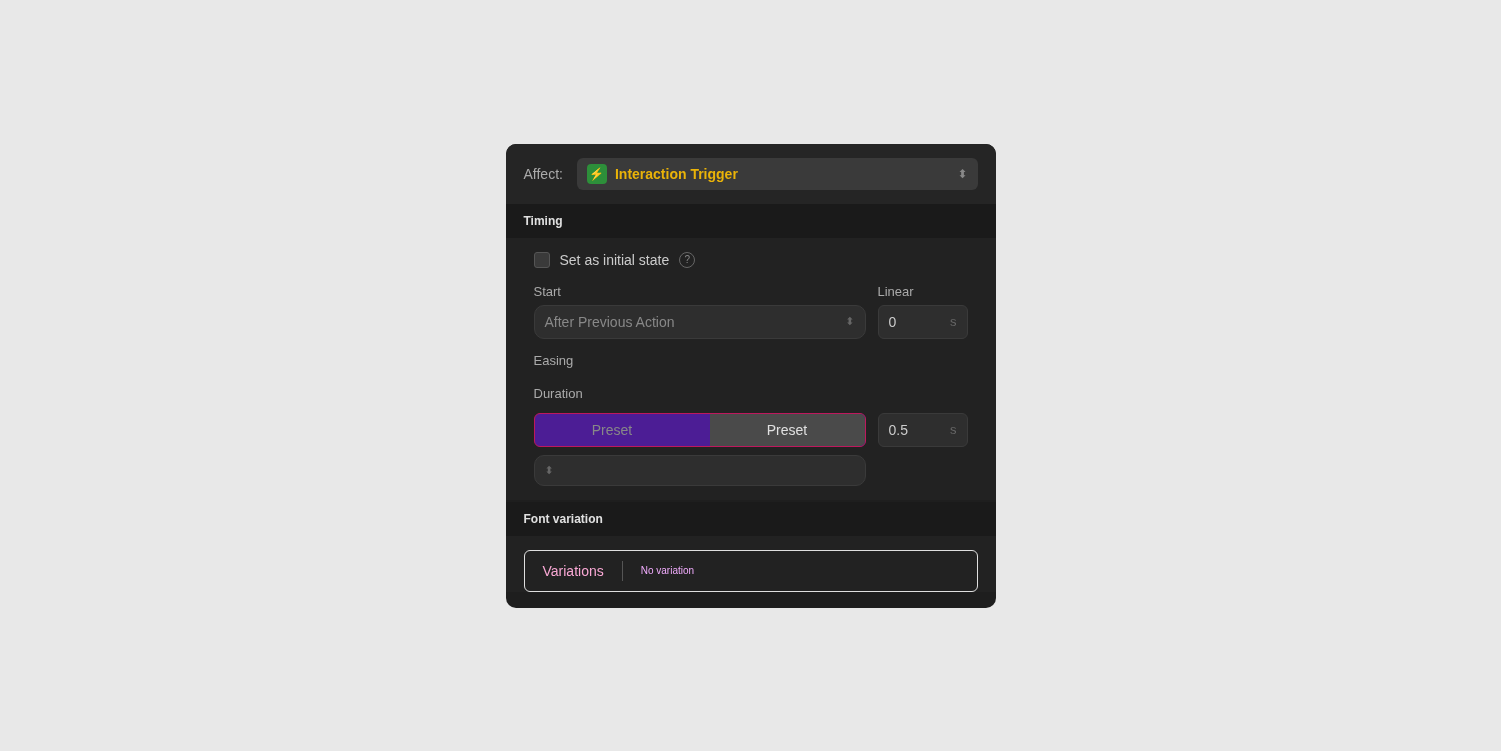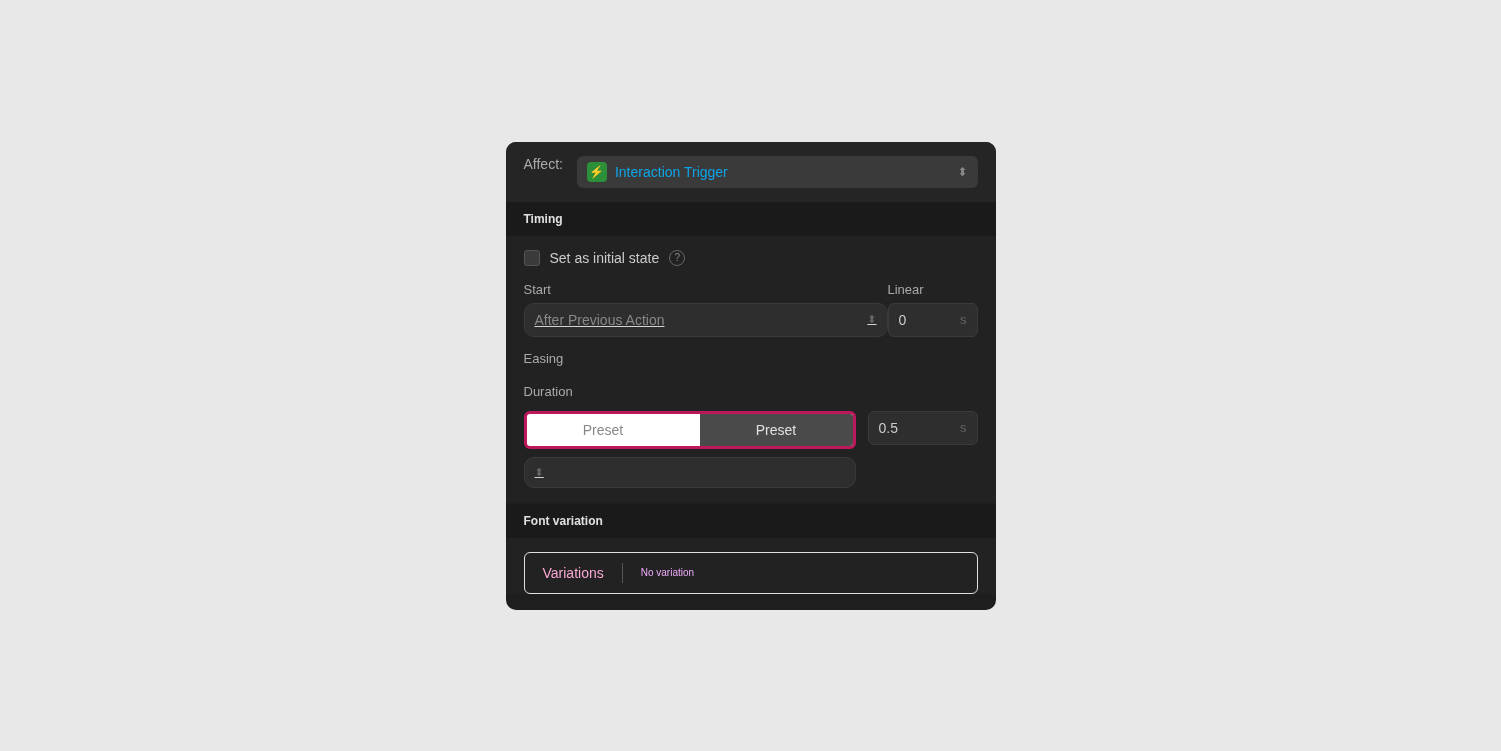--- a/index.html
+++ b/index.html
@@ -19,20 +19,21 @@
       border-radius: 10px;
       width: 490px;
       overflow: hidden;
       color: #d4d4d4;
       font-size: 14px;
     }
 
     
     .affect-row {
       display: flex;
+      align-items: center;
       padding: 14px 18px;
       background: #252525;
       gap: 14px;
     }
 
     .affect-label {
       color: #aaaaaa;
       font-size: 14px;
       white-space: nowrap;
     }
@@ -57,41 +58,42 @@
       display: flex;
       align-items: center;
       justify-content: center;
       font-size: 12px;
       color: #fff;
       flex-shrink: 0;
     }
 
     .affect-select-label {
       flex: 1;
-      color: #0ea5e9;
-      font-size: 14px;
+      color: #eab308;
+      font-size: 14px;
+      font-weight: bold;
     }
 
     .chevron-updown {
       color: #888;
       font-size: 12px;
     }
 
     
     .section-header {
       background: #1a1a1a;
       padding: 10px 18px;
       font-weight: 700;
       color: #e0e0e0;
       font-size: 12px;
     }
 
     
     .section-content {
-      padding: 14px 18px;
+      padding: 14px 28px;
       background: #222222;
     }
 
     
     .initial-state-row {
       display: flex;
       align-items: center;
       gap: 10px;
       margin-bottom: 16px;
     }
@@ -121,20 +123,21 @@
       justify-content: center;
       font-size: 10px;
       color: #888;
       cursor: pointer;
       flex-shrink: 0;
     }
 
     
     .row-label-pair {
       display: flex;
+      gap: 12px;
       margin-bottom: 8px;
     }
 
     .col-main {
       flex: 1;
     }
 
     .col-side {
       width: 90px;
     }
@@ -146,21 +149,20 @@
     }
 
     .select-field {
       display: flex;
       align-items: center;
       background: #2e2e2e;
       border-radius: 10px;
       padding: 8px 10px;
       cursor: pointer;
       border: 1px solid #3a3a3a;
-      text-decoration: underline;
     }
 
     .select-field-text {
       flex: 1;
       color: #888888;
       font-size: 14px;
     }
 
     .select-arrows {
       color: #666;
@@ -194,25 +196,25 @@
 
     .easing-labels-row {
       display: flex;
       gap: 12px;
       margin-bottom: 6px;
       flex-direction: column;
     }
 
     .toggle-group {
       display: flex;
-      background: #ffffff;
+      background: #4c1d95;
       border-radius: 6px;
       overflow: hidden;
       flex: 1;
-      border: 3px solid #be185d;
+      border: 1px solid #be185d;
       gap: 20px;
     }
 
     .toggle-btn {
       flex: 1;
       padding: 8px 0;
       text-align: center;
       font-size: 14px;
       cursor: pointer;
       color: #888;
@@ -234,21 +236,21 @@
     }
 
     .easing-toggle-and-select {
       flex: 1;
       display: flex;
       flex-direction: column;
       gap: 8px;
     }
 
     .easing-side {
-      width: 110px;
+      width: 90px;
     }
 
     
     .font-section-content {
       padding: 0 0 0 0;
       background: #222222;
     }
 
     
     .variations-row {

